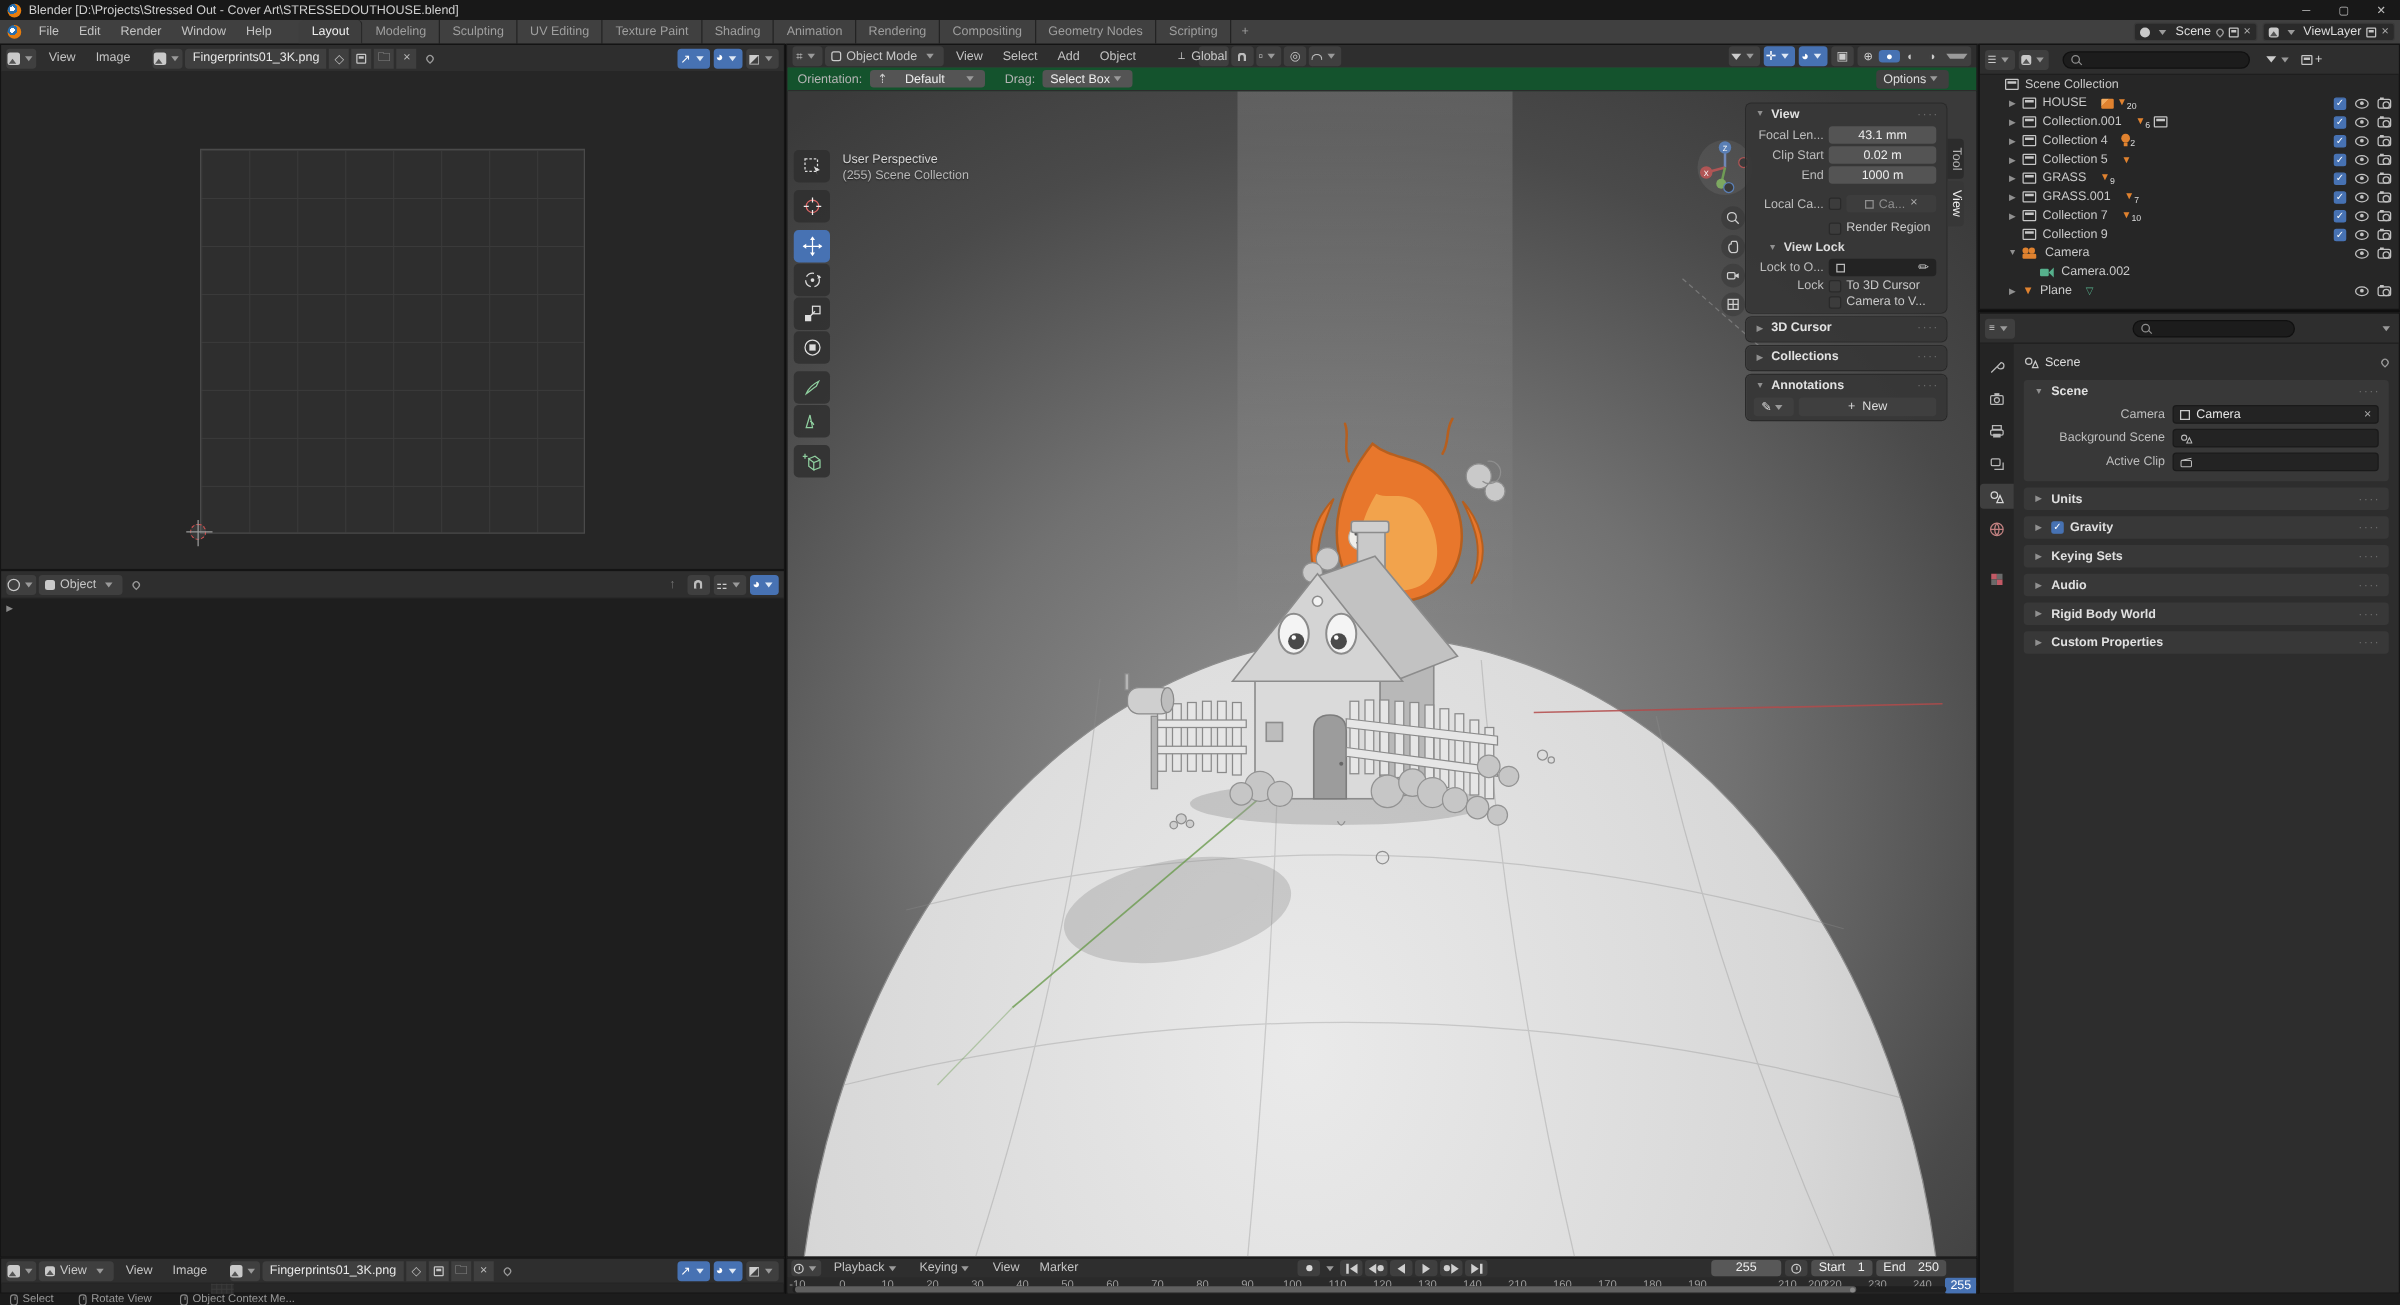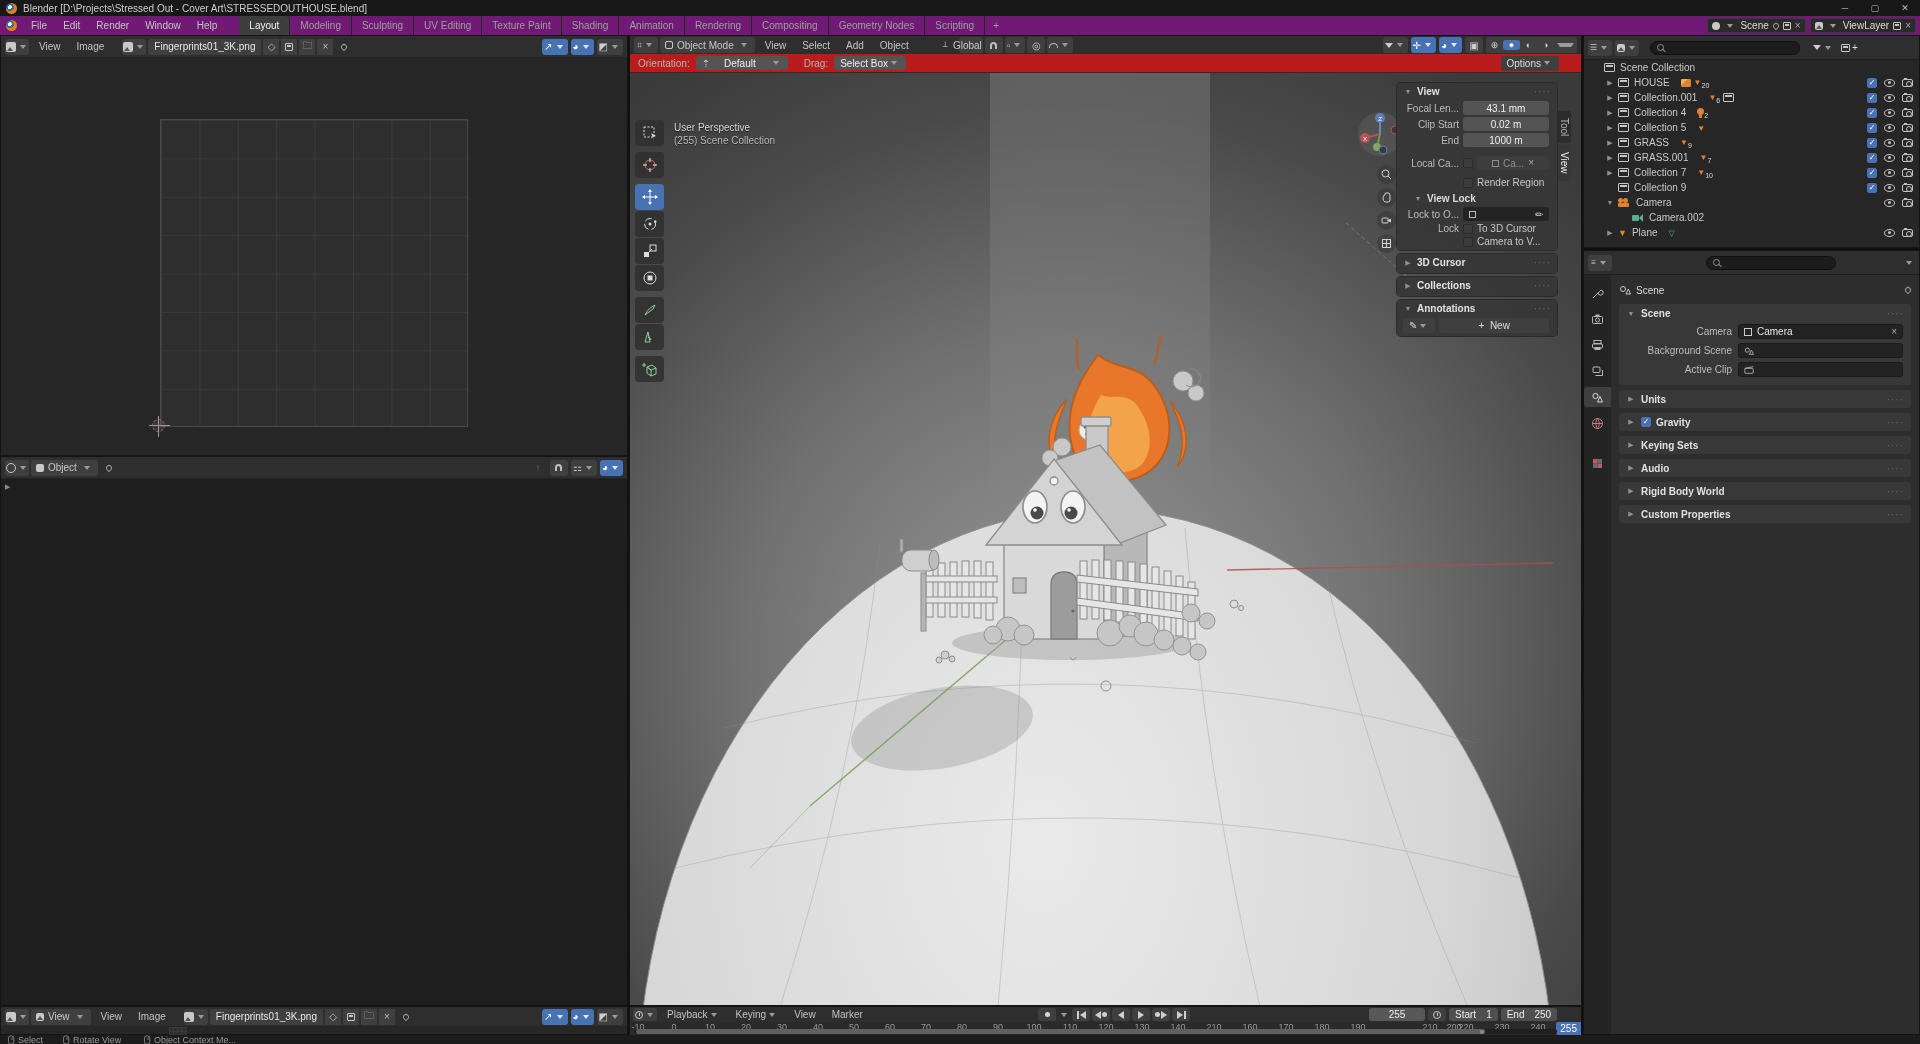--- a/index.html
+++ b/index.html
@@ -8,21 +8,21 @@
 .abs{position:absolute}
 .flex{display:flex;align-items:center}
 .chev{display:inline-block;width:0;height:0;border-left:3px solid transparent;border-right:3px solid transparent;border-top:4px solid #9a9a9a;margin:0 3px}
 .grip::after{content:"····";color:#6a6a6a;letter-spacing:1px}
 
 #titlebar{top:0;left:0;width:1920px;height:16px;background:#181818;display:flex;align-items:center;padding-left:6px;color:#cfcfcf}
 .blogo{width:11px;height:11px;border-radius:50%;background:radial-gradient(circle at 35% 38%,#fff 0 2px,#2a6fae 2px 4px,#e87d0d 4px);margin-right:6px}
 #winbtns{margin-left:auto;display:flex}
 #winbtns span{width:30px;height:16px;display:flex;align-items:center;justify-content:center;color:#bdbdbd;font-size:9px}
 
-#topbar{top:16px;left:0;width:1920px;height:19px;background:#701a75;display:flex;align-items:center}
+#topbar{top:16px;left:0;width:1920px;height:19px;background:#404040;display:flex;align-items:center}
 #topbar .blogo{margin-left:6px}
 .menu-item{padding:0 8px;height:19px;display:flex;align-items:center;color:#c4c4c4}
 #workspaces{display:flex;margin-left:14px;height:19px}
 .ws-tab{padding:0 10px;display:flex;align-items:center;color:#9f9f9f;border-right:1px solid #232323}
 .ws-tab.active{background:#3e3e3e;color:#f0f0f0;border-radius:4px 4px 0 0}
 .ws-add{padding:0 8px;color:#9f9f9f;display:flex;align-items:center}
 #topbar-right{margin-left:auto;display:flex;gap:4px;padding-right:4px}
 .idfield{background:#2a2a2a;border:1px solid #3a3a3a;border-radius:3px;height:15px;display:flex;align-items:center;padding:0 4px;gap:4px}
 .idfield .txt{color:#ddd}
 
@@ -75,21 +75,21 @@
 .hbtn.blue{background:var(--blue);color:#fff}
 
 #uvgrid{left:159px;top:61px;width:308px;height:308px;background:#2e2e2e;border:1px solid #4a4a4a;
 background-image:linear-gradient(#3a3a3a 1px,transparent 1px),linear-gradient(90deg,#3a3a3a 1px,transparent 1px);background-size:38.4px 38.4px}
 #cursor2d{left:151px;top:361px;width:13px;height:13px;border:1px dashed #cf5050;border-radius:50%;background:rgba(255,255,255,.08)}
 #cursor2d::before{content:"";position:absolute;left:5px;top:-4px;width:1px;height:21px;background:#9a9a9a}
 #cursor2d::after{content:"";position:absolute;top:5px;left:-4px;height:1px;width:21px;background:#9a9a9a}
 
 #viewport{left:629px;top:35px;width:953px;height:971px;background:#3c3c3c;border:1px solid #141414}
 #vp-header{height:18px;background:#2e2e2e;display:flex;align-items:center;padding:0 4px;gap:2px}
-#vp-toolrow{height:19px;background:#b91c1c;display:flex;align-items:center;padding:0 8px;gap:6px;border-bottom:1px solid #2c2c2c}
+#vp-toolrow{height:19px;background:#14532d;display:flex;align-items:center;padding:0 8px;gap:6px;border-bottom:1px solid #2c2c2c}
 #vp-content{position:absolute;left:0;top:37px;right:0;bottom:0;overflow:hidden}
 .lbl{color:#b5b5b5}
 .shadebtns{display:flex;background:#3f3f3f;border-radius:3px;height:16px;align-items:center}
 .shadebtns span{width:17px;text-align:center;font-size:9px;color:#ccc}
 .shadebtns .on{background:var(--blue);border-radius:3px;color:#fff}
 #vp-toolbar{position:absolute;left:5px;top:47px;width:29px;display:flex;flex-direction:column;gap:1px}
 .tool-btn{width:29px;height:26px;background:#2f2f2fd9;border-radius:4px;display:flex;align-items:center;justify-content:center}
 .tool-btn.active{background:var(--blue)}
 .tool-btn svg{width:16px;height:16px}
 .tb-gap{height:4px}

